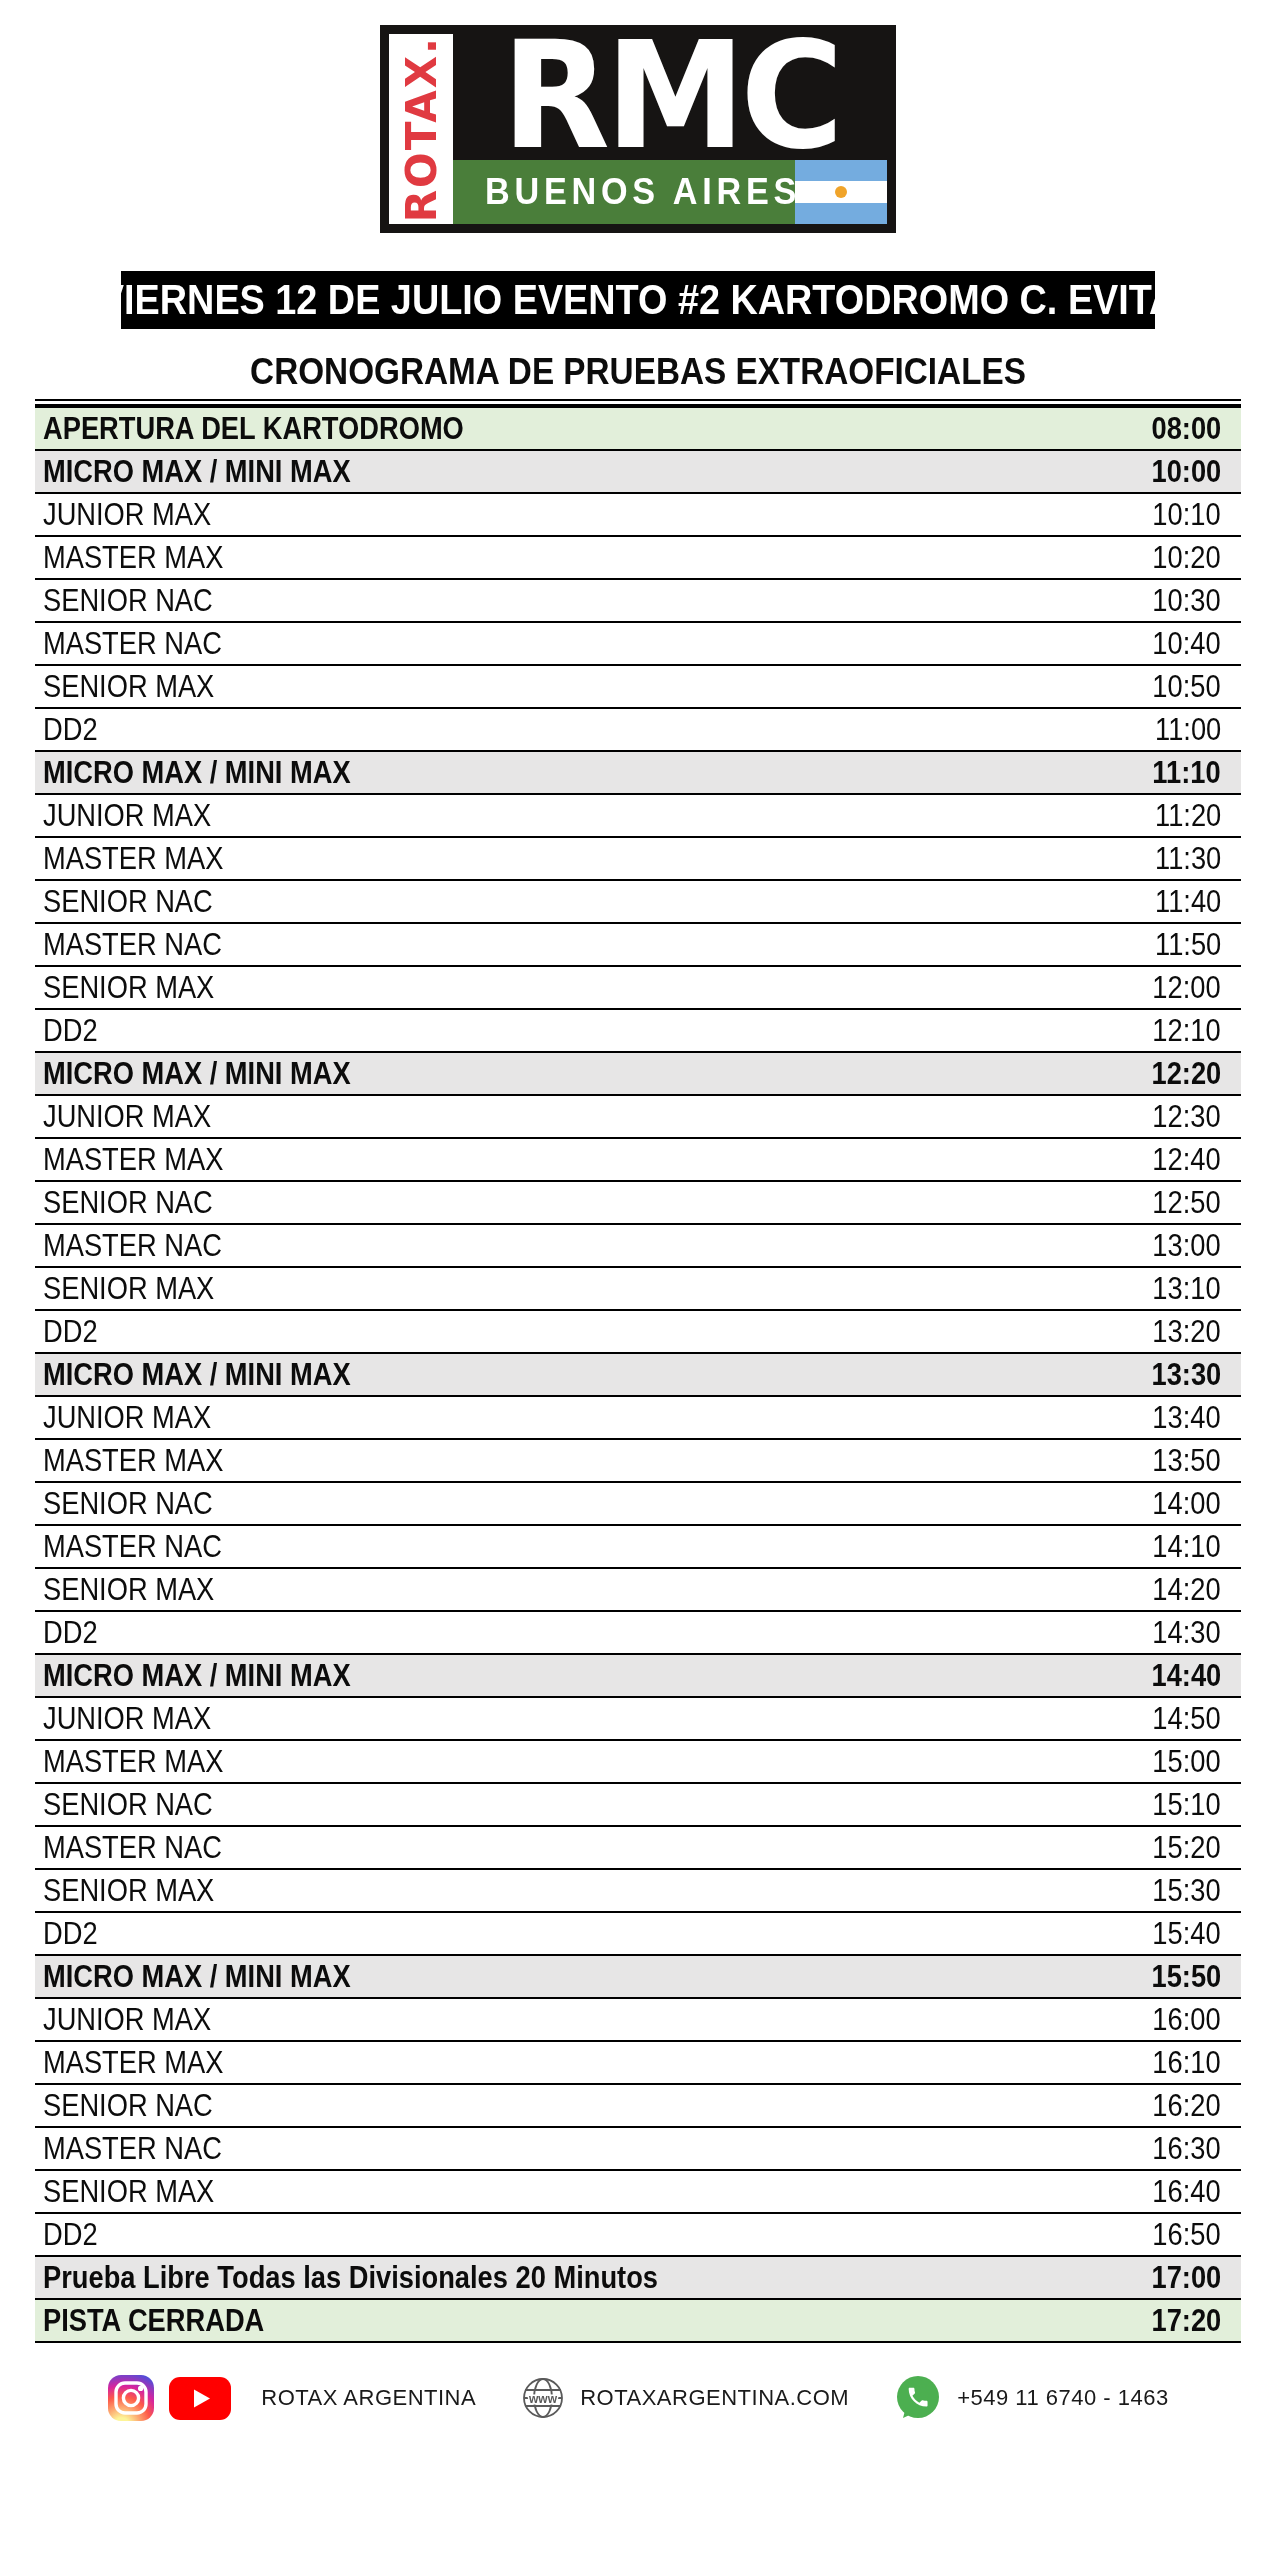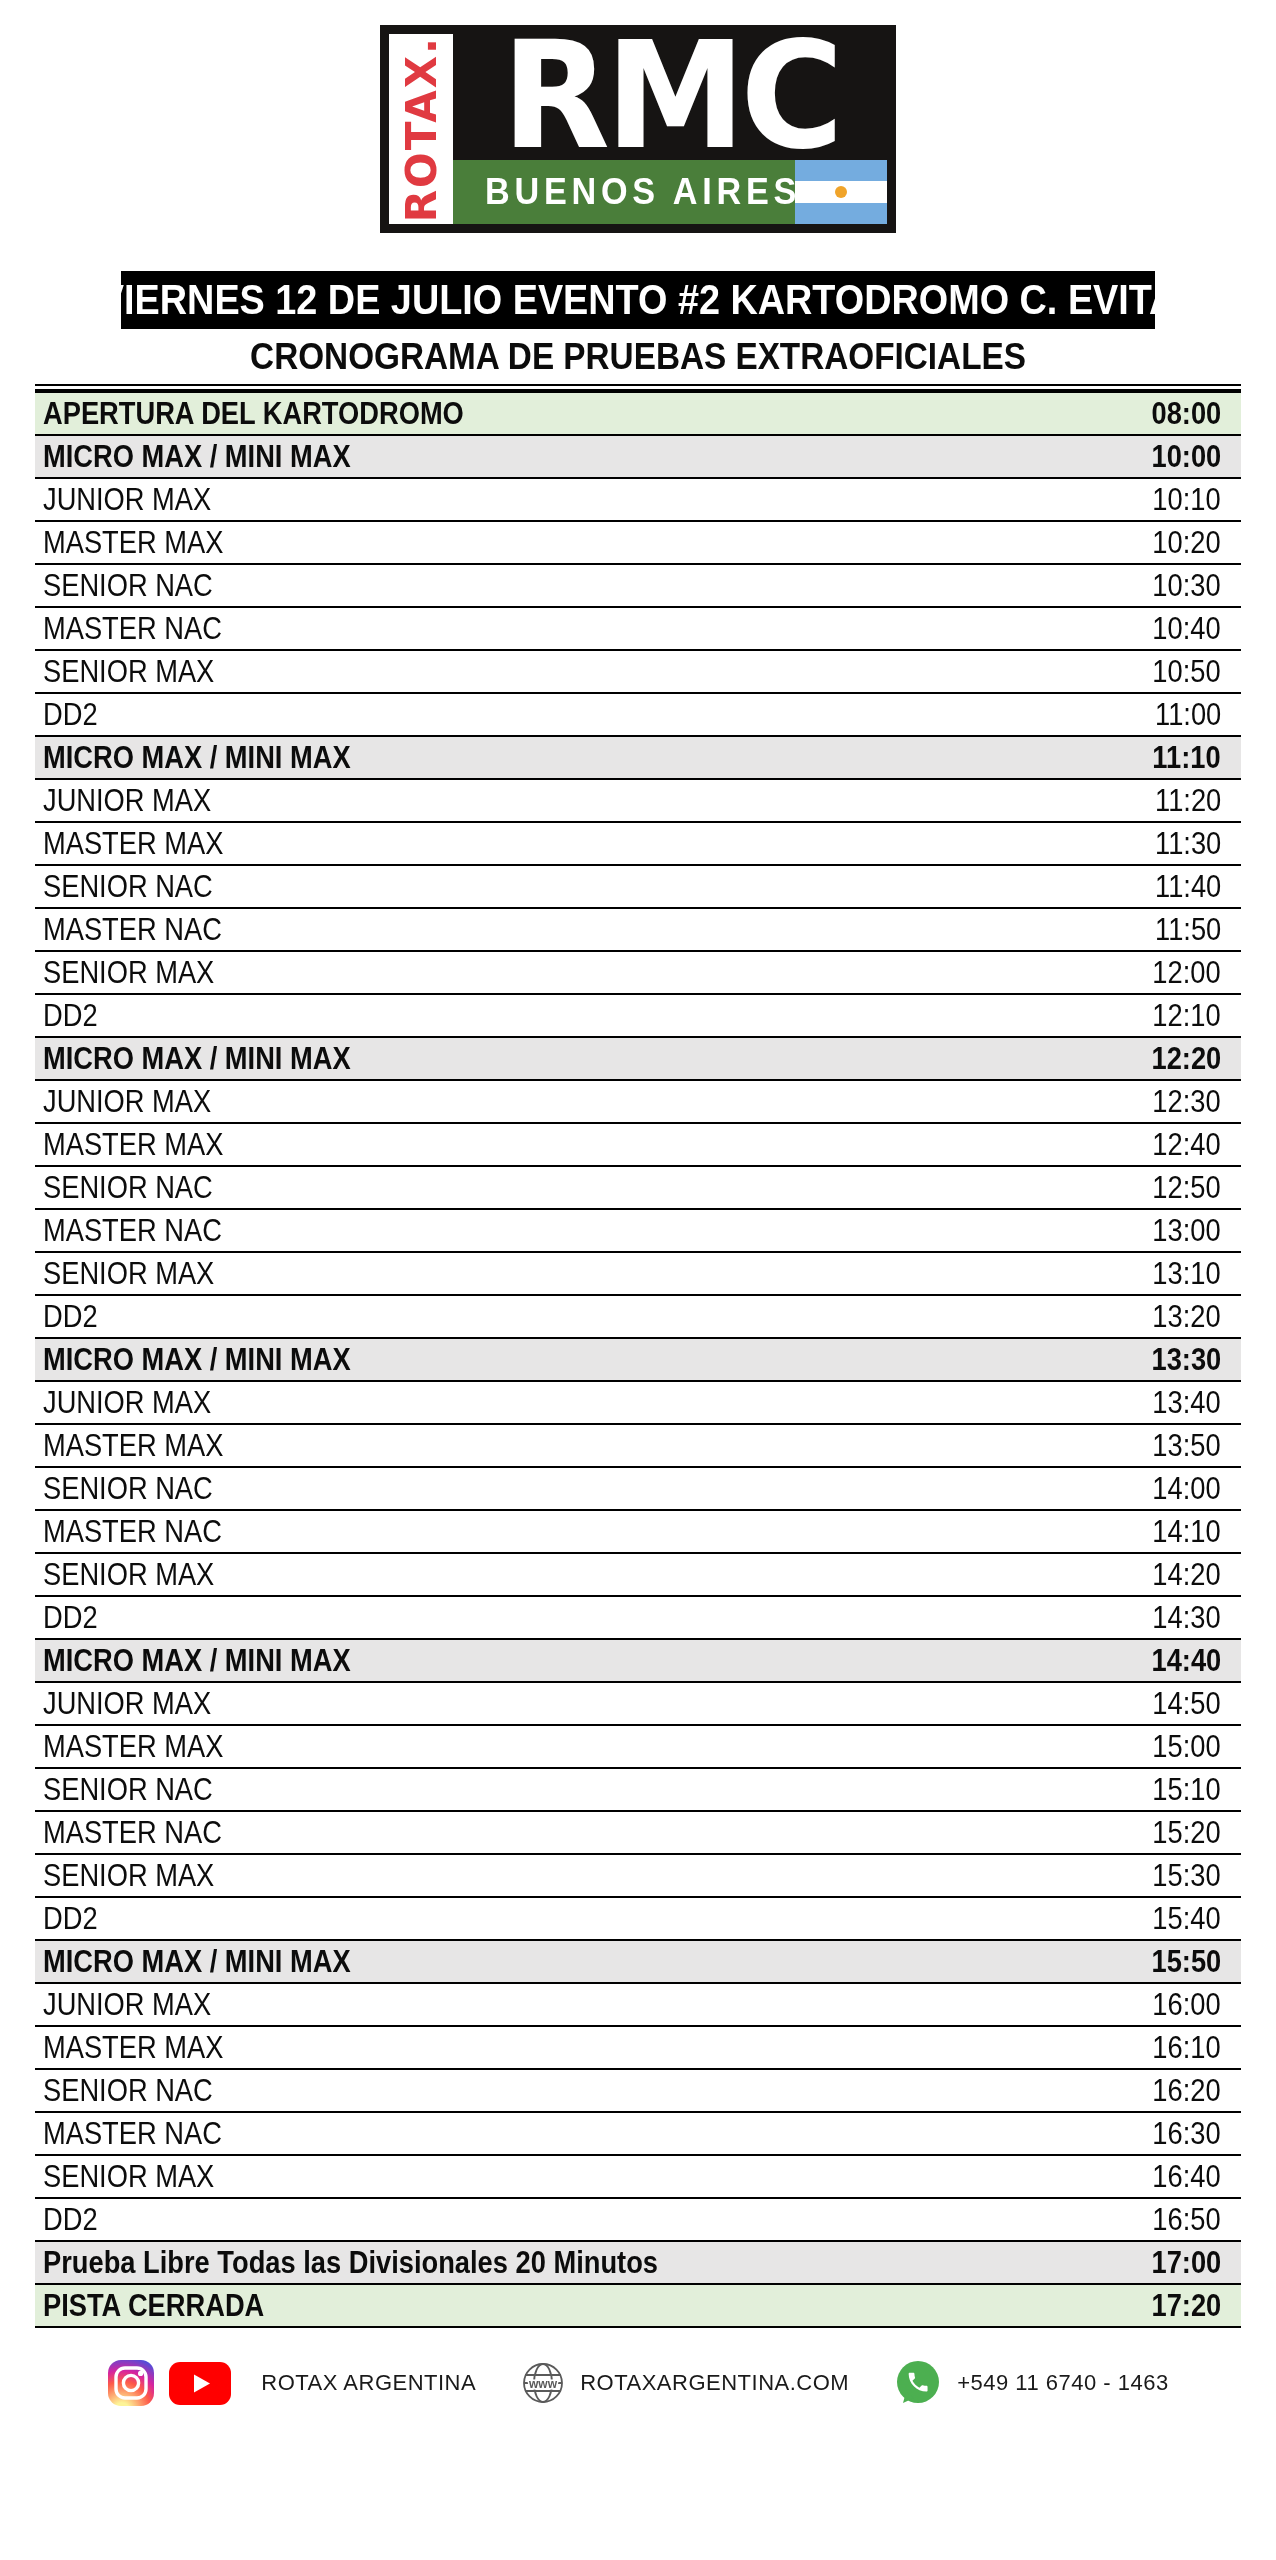--- a/index.html
+++ b/index.html
@@ -75,21 +75,21 @@
   .flag .blue { background: #74acdf; }
   .flag .white { background: #ffffff; position: relative; }
   .flag .sun {
     position: absolute; left: 50%; top: 50%;
     width: 12px; height: 12px; margin: -6px 0 0 -6px;
     border-radius: 50%; background: #f0a42a;
   }
 
   
   .title-bar {
-    width: 1034px; margin: 38px auto 1px auto;
+    width: 1034px; margin: 38px auto 16px auto;
     height: 58px; background: #000;
     display: flex; align-items: center; justify-content: center;
   }
   .title-bar span { color: #fff; font-weight: bold; font-size: 42px; }
   .subtitle-wrap {
     width: 1218px; margin: 0 auto;
     height: 54px;
     display: flex; align-items: center; justify-content: center;
   }
   .subtitle-wrap span { color: #0c0c0c; font-weight: bold; font-size: 37px; }

